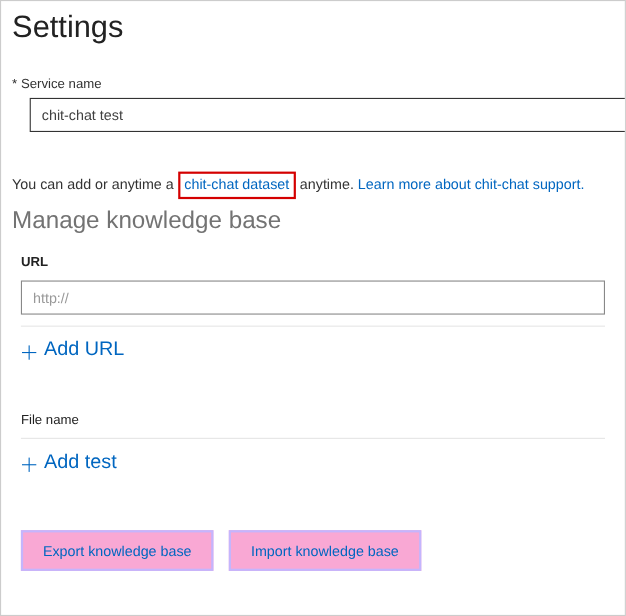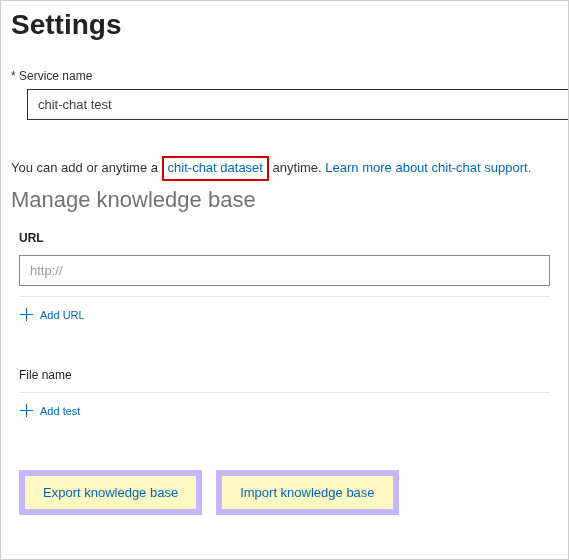--- a/index.html
+++ b/index.html
@@ -9,21 +9,21 @@
       color: #323130;
       width: 569px;
       height: 560px;
       border: 1px solid #ccc;
       padding: 8px 10px 16px 10px;
       font-size: 13px;
       overflow: hidden;
     }
     h1.settings-title {
       font-size: 28px;
-      font-weight: 700;
+      font-weight: 400;
       margin: 0 0 28px 0;
       color: #222;
     }
     .field-label {
       font-size: 12px;
       color: #333;
       margin: 0 0 6px 0;
     }
     .text-input {
       width: 100%;
@@ -69,24 +69,24 @@
       color: #999;
     }
     .url-input::placeholder { color: #999; }
     .divider {
       border: none;
       border-top: 1px solid #e5e5e5;
       margin: 10px 0 10px 0;
     }
     .add-link {
       color: #0066c0;
-      font-size: 11px;
+      font-size: 18px;
       cursor: pointer;
       display: inline-flex;
-      align-items: center;
+      align-items: flex-end;
       gap: 6px;
       margin: 0 0 6px 0;
     }
     .plus-icon {
       display: inline-block;
       width: 15px; height: 15px;
       position: relative;
     }
     .plus-icon::before, .plus-icon::after {
       content: "";
@@ -100,22 +100,22 @@
       font-weight: 400;
       color: #222;
       margin: 40px 0 0 0;
     }
     .button-row {
       display: flex;
       gap: 14px;
       margin-top: 46px;
     }
     .outline-btn {
-      border: 6px solid #c4b5fd;
-      background: #fef9c3;
+      border: 2px solid #c4b5fd;
+      background: #f9a8d4;
       color: #0066c0;
       padding: 9px 18px;
       font-size: 13px;
       cursor: pointer;
     }
   </style>
 </head>
 <body>
 
 

